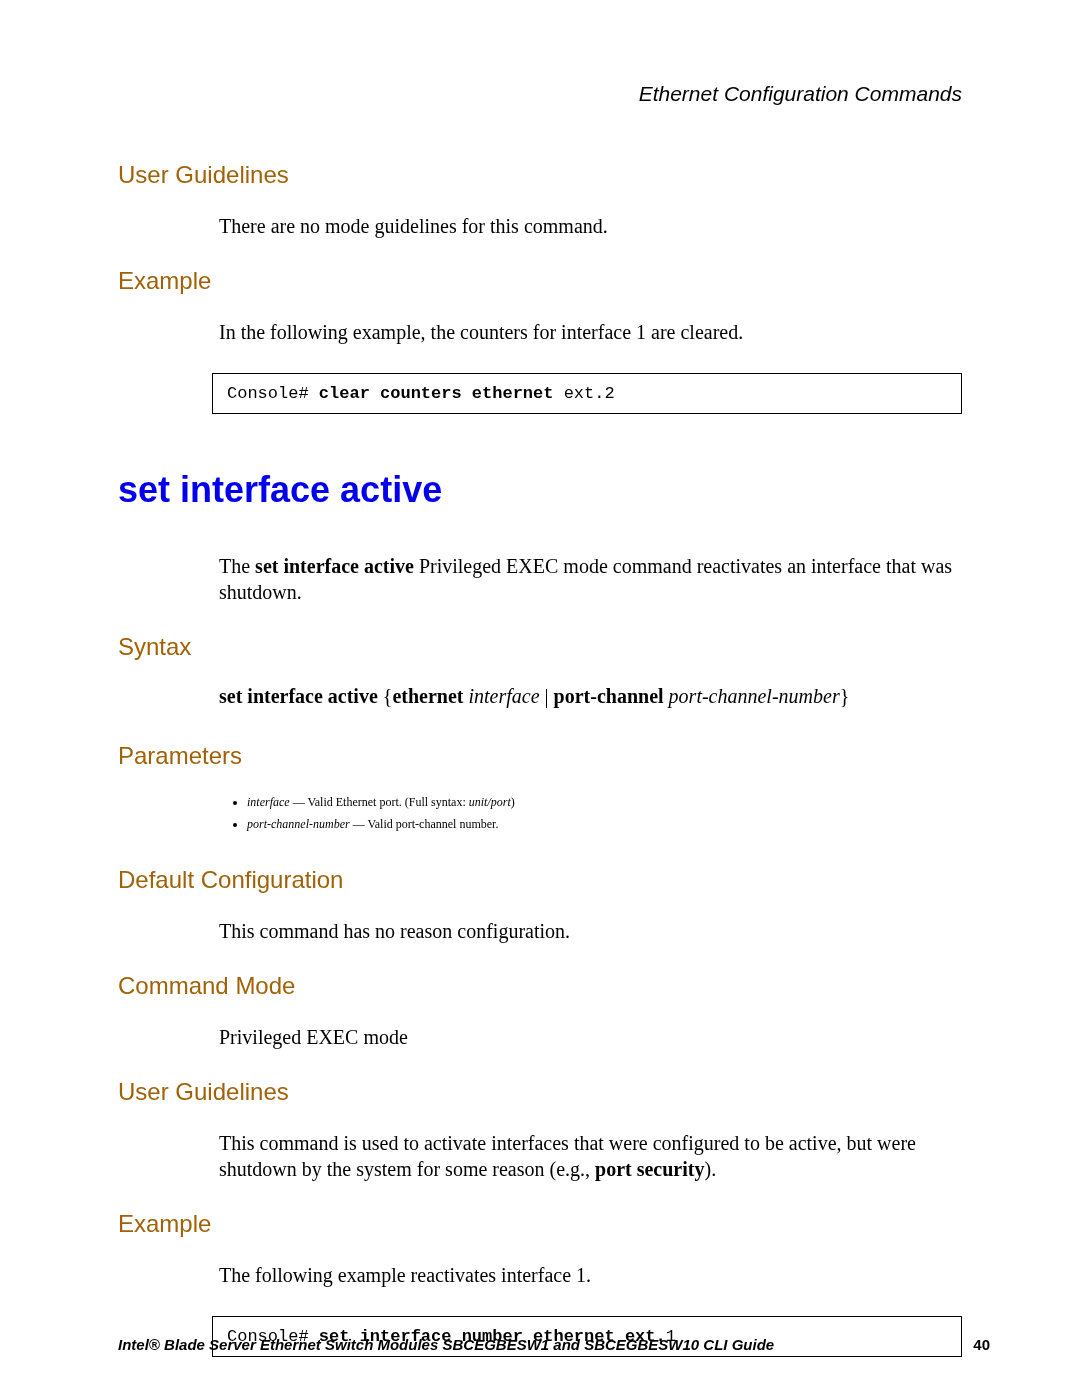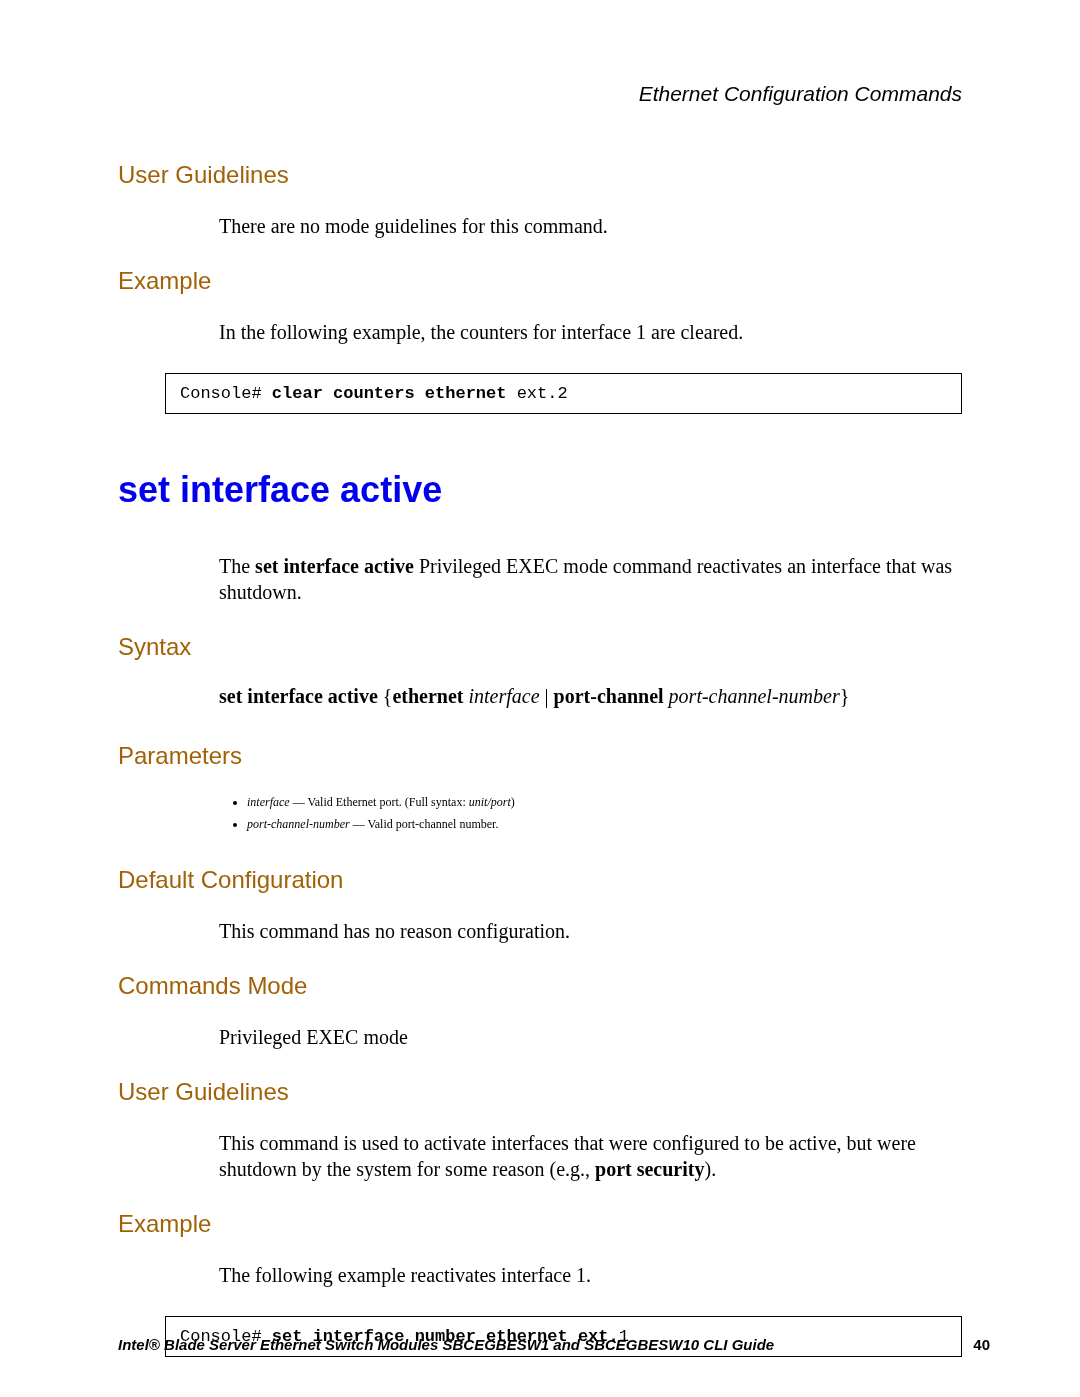--- a/index.html
+++ b/index.html
@@ -33,21 +33,21 @@
       margin-bottom: 42px;
     }
     .body-block {
       margin-left: 101px;
       font-size: 20px;
       line-height: 1.3;
       margin-bottom: 28px;
     }
     .code-box {
       border: 1px solid #000;
-      margin-left: 47px;
+      margin-left: 94px;
       margin-bottom: 28px;
       padding: 10px 14px;
       font-family: "Courier New", Courier, monospace;
       font-size: 17px;
       white-space: pre;
     }
     .code-box .bold { font-weight: 700; }
     .syntax-line {
       margin-left: 101px;
       font-size: 20px;
@@ -106,21 +106,21 @@
     <span class="i">interface</span><span> — </span><span>Valid Ethernet port. (Full syntax: </span><span class="i">unit/port</span><span>)</span>
   </li>
   <li>
     <span class="i">port-channel-number</span><span> — </span><span>Valid port-channel number.</span>
   </li>
 </ul>
 
 <div class="h2">Default Configuration</div>
 <div class="body-block">This command has no reason configuration.</div>
 
-<div class="h2">Commands Mode</div>
+<div class="h2">Command Mode</div>
 <div class="body-block">Privileged EXEC mode</div>
 
 <div class="h2">User Guidelines</div>
 <div class="body-block">
   <span>This command is used to activate interfaces that were configured to be active, but were shutdown by the system for some reason (e.g., </span><b>port security</b><span>).</span>
 </div>
 
 <div class="h2">Example</div>
 <div class="body-block">The following example reactivates interface 1.</div>
 <div class="code-box"><span>Console# </span><span class="bold">set interface number ethernet ext.</span><span>1</span></div>

